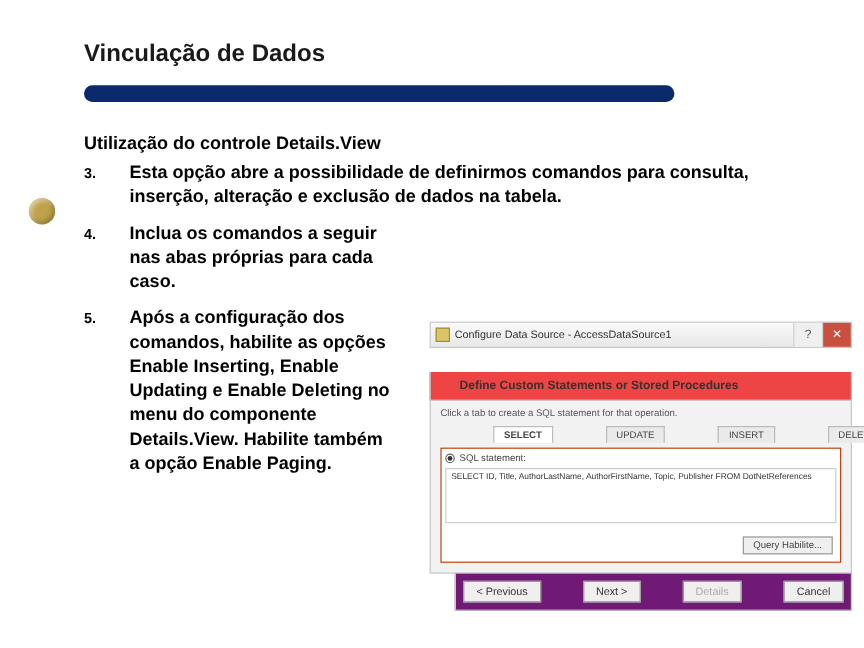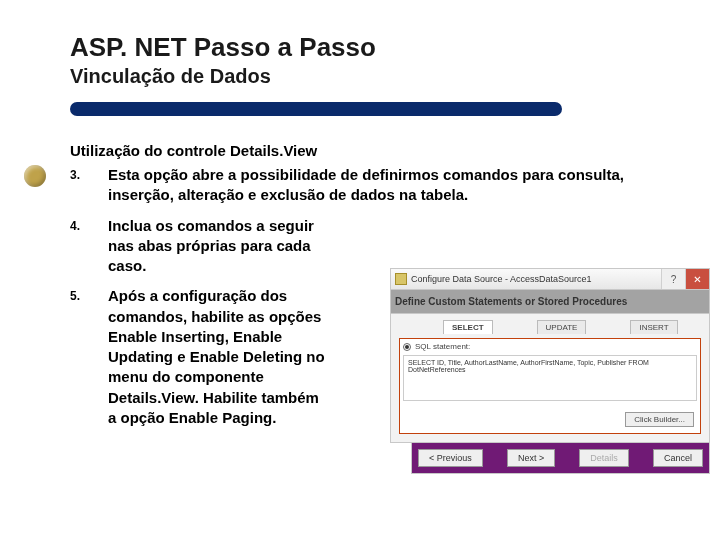--- a/index.html
+++ b/index.html
@@ -74,40 +74,40 @@
     flex: 0 0 260px;
   }
   .right-col {
     flex: 1;
   }
   
   .wizard-wrap {
     position: absolute;
     right: 10px;
     top: 268px;
-    width: 320px;
+    width: 352px;
   }
   .wizard-title {
     height: 22px;
     background: linear-gradient(#fafafa,#e7e7e7);
     border: 1px solid #c8c8c8;
     display: flex;
     align-items: center;
     justify-content: space-between;
     font-size: 9px;
     color: #333;
   }
   .wizard-title .tleft { display:flex; align-items:center; gap:4px; padding-left:4px;}
   .wizard-title .icon { width:12px; height:12px; background:#d8c568; border:1px solid #a68f2b; }
   .wizard-title .wbtns { display:flex; height:100%;}
   .wbtn { width:24px; border-left:1px solid #d0d0d0; display:flex;align-items:center;justify-content:center;font-size:10px;color:#555;background:#efefef;}
   .wbtn.close { background:#c94f3f; color:#fff; }
   .wizard-header {
-    background:#a3a3a3; border:1px solid #c8c8c8; border-top:none;
-    padding:6px 4px; font-size:10px; font-weight:bold; color:#333;
+    background:#ef4444; border:1px solid #c8c8c8; border-top:none;
+    padding:6px 24px; font-size:10px; font-weight:bold; color:#333;margin-top:20px;
   }
   .wizard-body {
     background:#f2f2f2; border:1px solid #c8c8c8; border-top:none;
     padding:6px 8px 8px 8px; font-size:8px; color:#444;
   }
   .helper { font-size:8px; color:#555; margin-bottom:6px; }
   .tabs { display:flex; gap:0; margin-bottom:4px;}
   .tab { font-size:8px; padding:2px 8px; border:1px solid #bbb; background:#eaeaea; border-bottom:none;margin-left:44px;}
   .tab.active { background:#fff; font-weight:bold;}
   .tabpanel { background:#fff; border:1px solid #c2410c; padding:3px; min-height:96px; position:relative;}
@@ -117,21 +117,20 @@
   .sqlbox { border:1px solid #ccc; background:#fff; padding:3px 4px; font-size:7px; color:#333; height:46px; overflow:hidden;}
   .qbtn { position:absolute; right:6px; bottom:6px; font-size:8px; padding:2px 8px; border:1px solid #999; background:#efefef;}
   .wizard-footer { display:flex; justify-content:space-between; gap:6px; padding:6px; background:#701a75; border:1px solid #c8c8c8; border-top:none;margin-left:21px;}
   .fbtn { font-size:9px; padding:3px 10px; border:1px solid #999; background:#efefef; color:#333;}
   .fbtn.disabled { color:#aaa; }
 </style>
 </head>
 <body>
 
 <div class="slide">
-  <div class="title">ASP. NET Passo a Passo</div>
   <div class="subtitle">Vinculação de Dados</div>
   <div class="divider"></div>
   <div class="dot"></div>
 
   <div class="content">
     <div class="section-heading">Utilização do controle Details.View</div>
 
     <div class="row">
       <div class="num">3.</div>
       <div>Esta opção abre a possibilidade de definirmos comandos para consulta, inserção, alteração e exclusão de dados na tabela.</div>
@@ -159,33 +158,34 @@
       <span class="icon"></span>
       <span>Configure Data Source - AccessDataSource1</span>
     </div>
     <div class="wbtns">
       <div class="wbtn">?</div>
       <div class="wbtn close">✕</div>
     </div>
   </div>
   <div class="wizard-header">Define Custom Statements or Stored Procedures</div>
   <div class="wizard-body">
+    <div class="helper">Click a tab to create a SQL statement for that operation.</div>
     <div class="tabs">
       <div class="tab active">SELECT</div>
       <div class="tab">UPDATE</div>
       <div class="tab">INSERT</div>
       <div class="tab">DELETE</div>
     </div>
     <div class="tabpanel">
       <div class="radio-row">
         <span class="radio sel"></span>
         <span>SQL statement:</span>
       </div>
       <div class="sqlbox">SELECT ID, Title, AuthorLastName, AuthorFirstName, Topic, Publisher FROM DotNetReferences</div>
-      <div class="qbtn">Click Builder...</div>
+      <div class="qbtn">Query Habilite...</div>
     </div>
   </div>
   <div class="wizard-footer">
     <div class="fbtn">&lt; Previous</div>
     <div class="fbtn">Next &gt;</div>
     <div class="fbtn disabled">Details</div>
     <div class="fbtn">Cancel</div>
   </div>
 </div>
 

